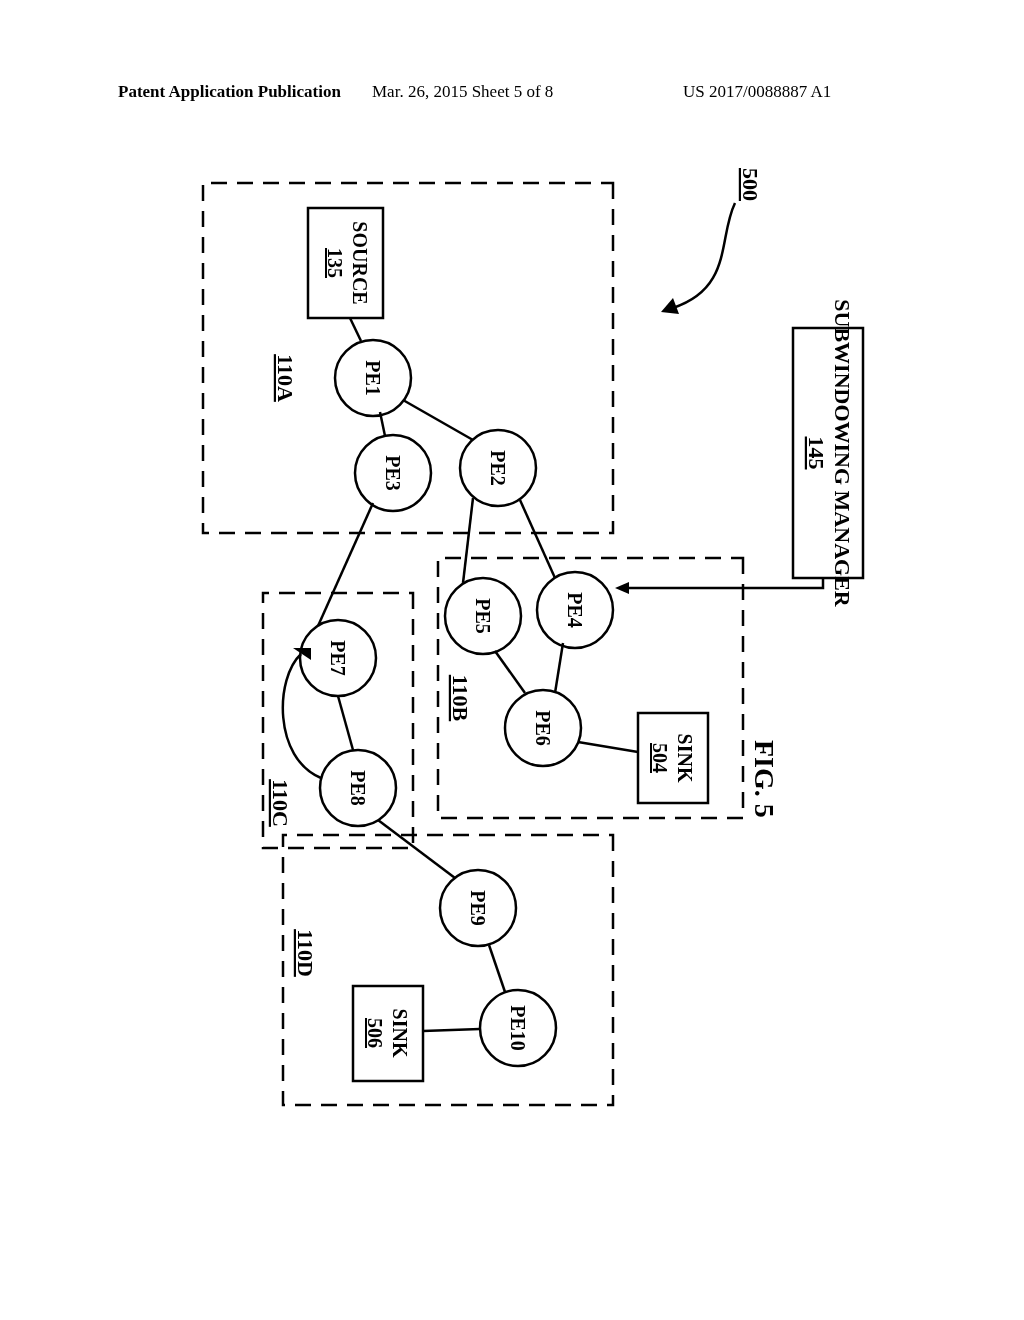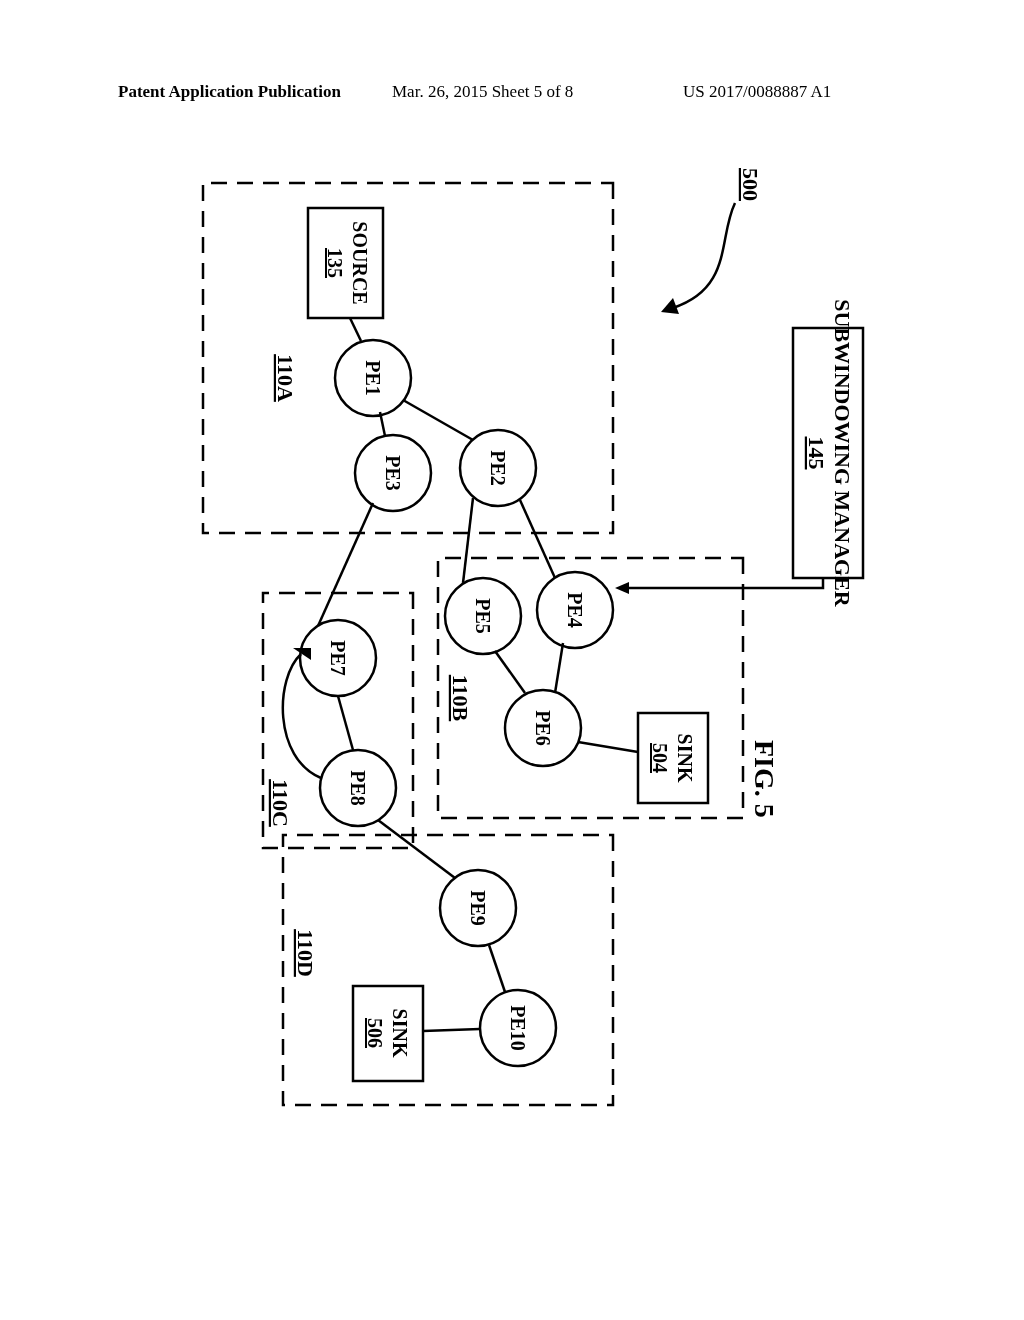--- a/index.html
+++ b/index.html
@@ -21,21 +21,21 @@
     right: 0;
     font-size: 17px;
   }
   .header-left {
     position: absolute;
     left: 118px;
     font-weight: bold;
   }
   .header-center {
     position: absolute;
-    left: 392px;
+    left: 372px;
   }
   .header-right {
     position: absolute;
     left: 683px;
   }
   .diagram {
     position: absolute;
     left: 133px;
     top: 138px;
     width: 740px;

